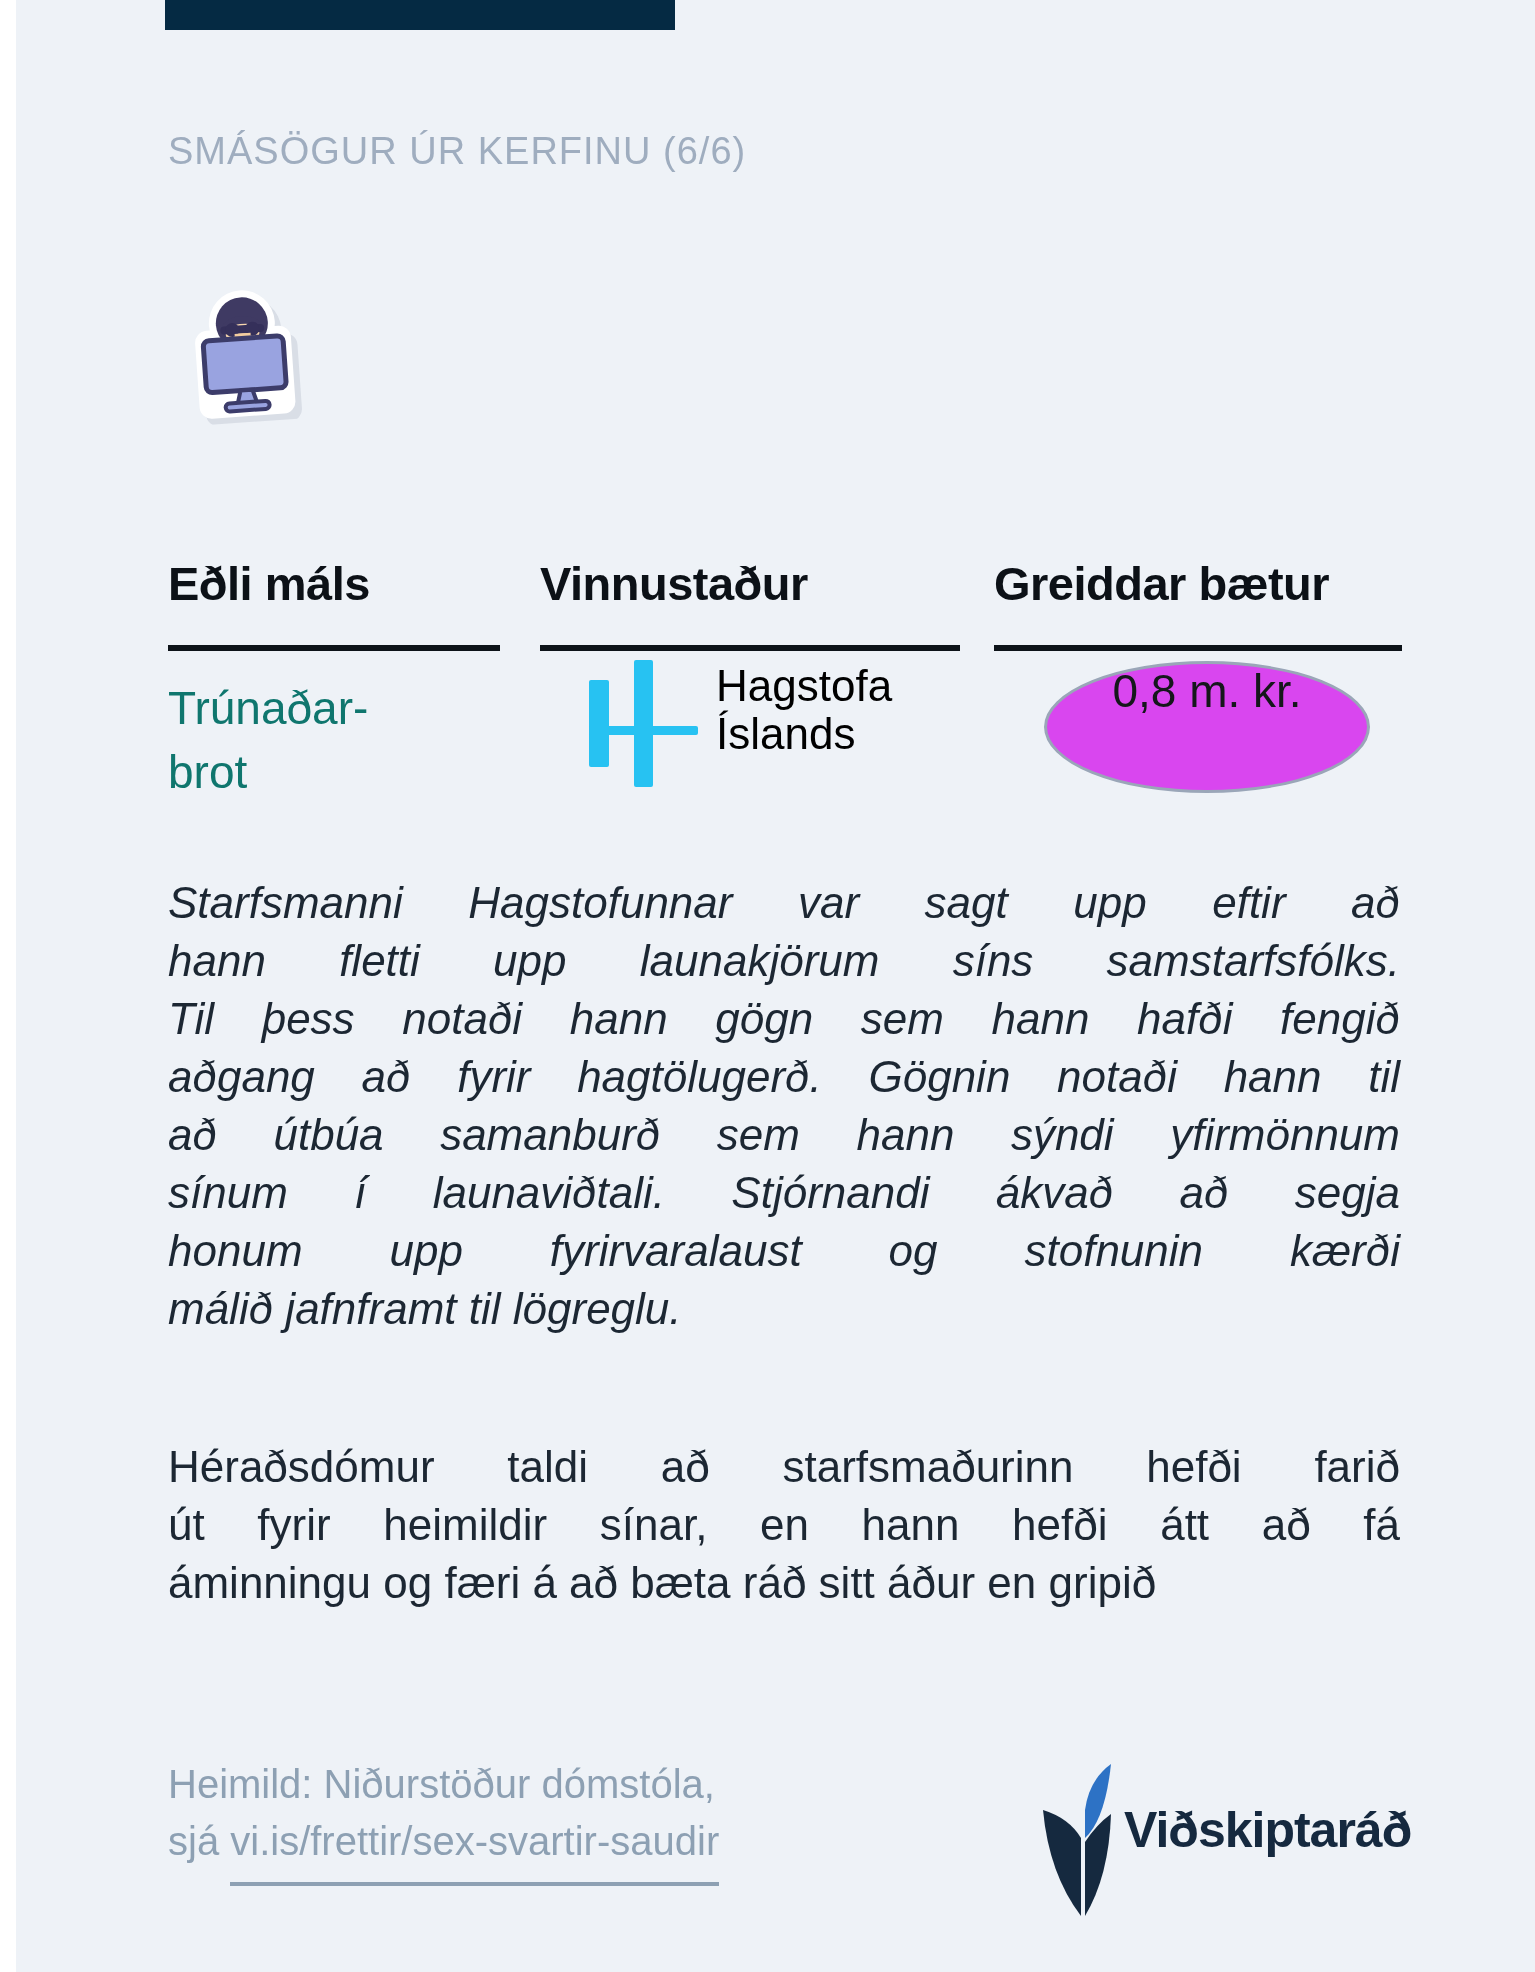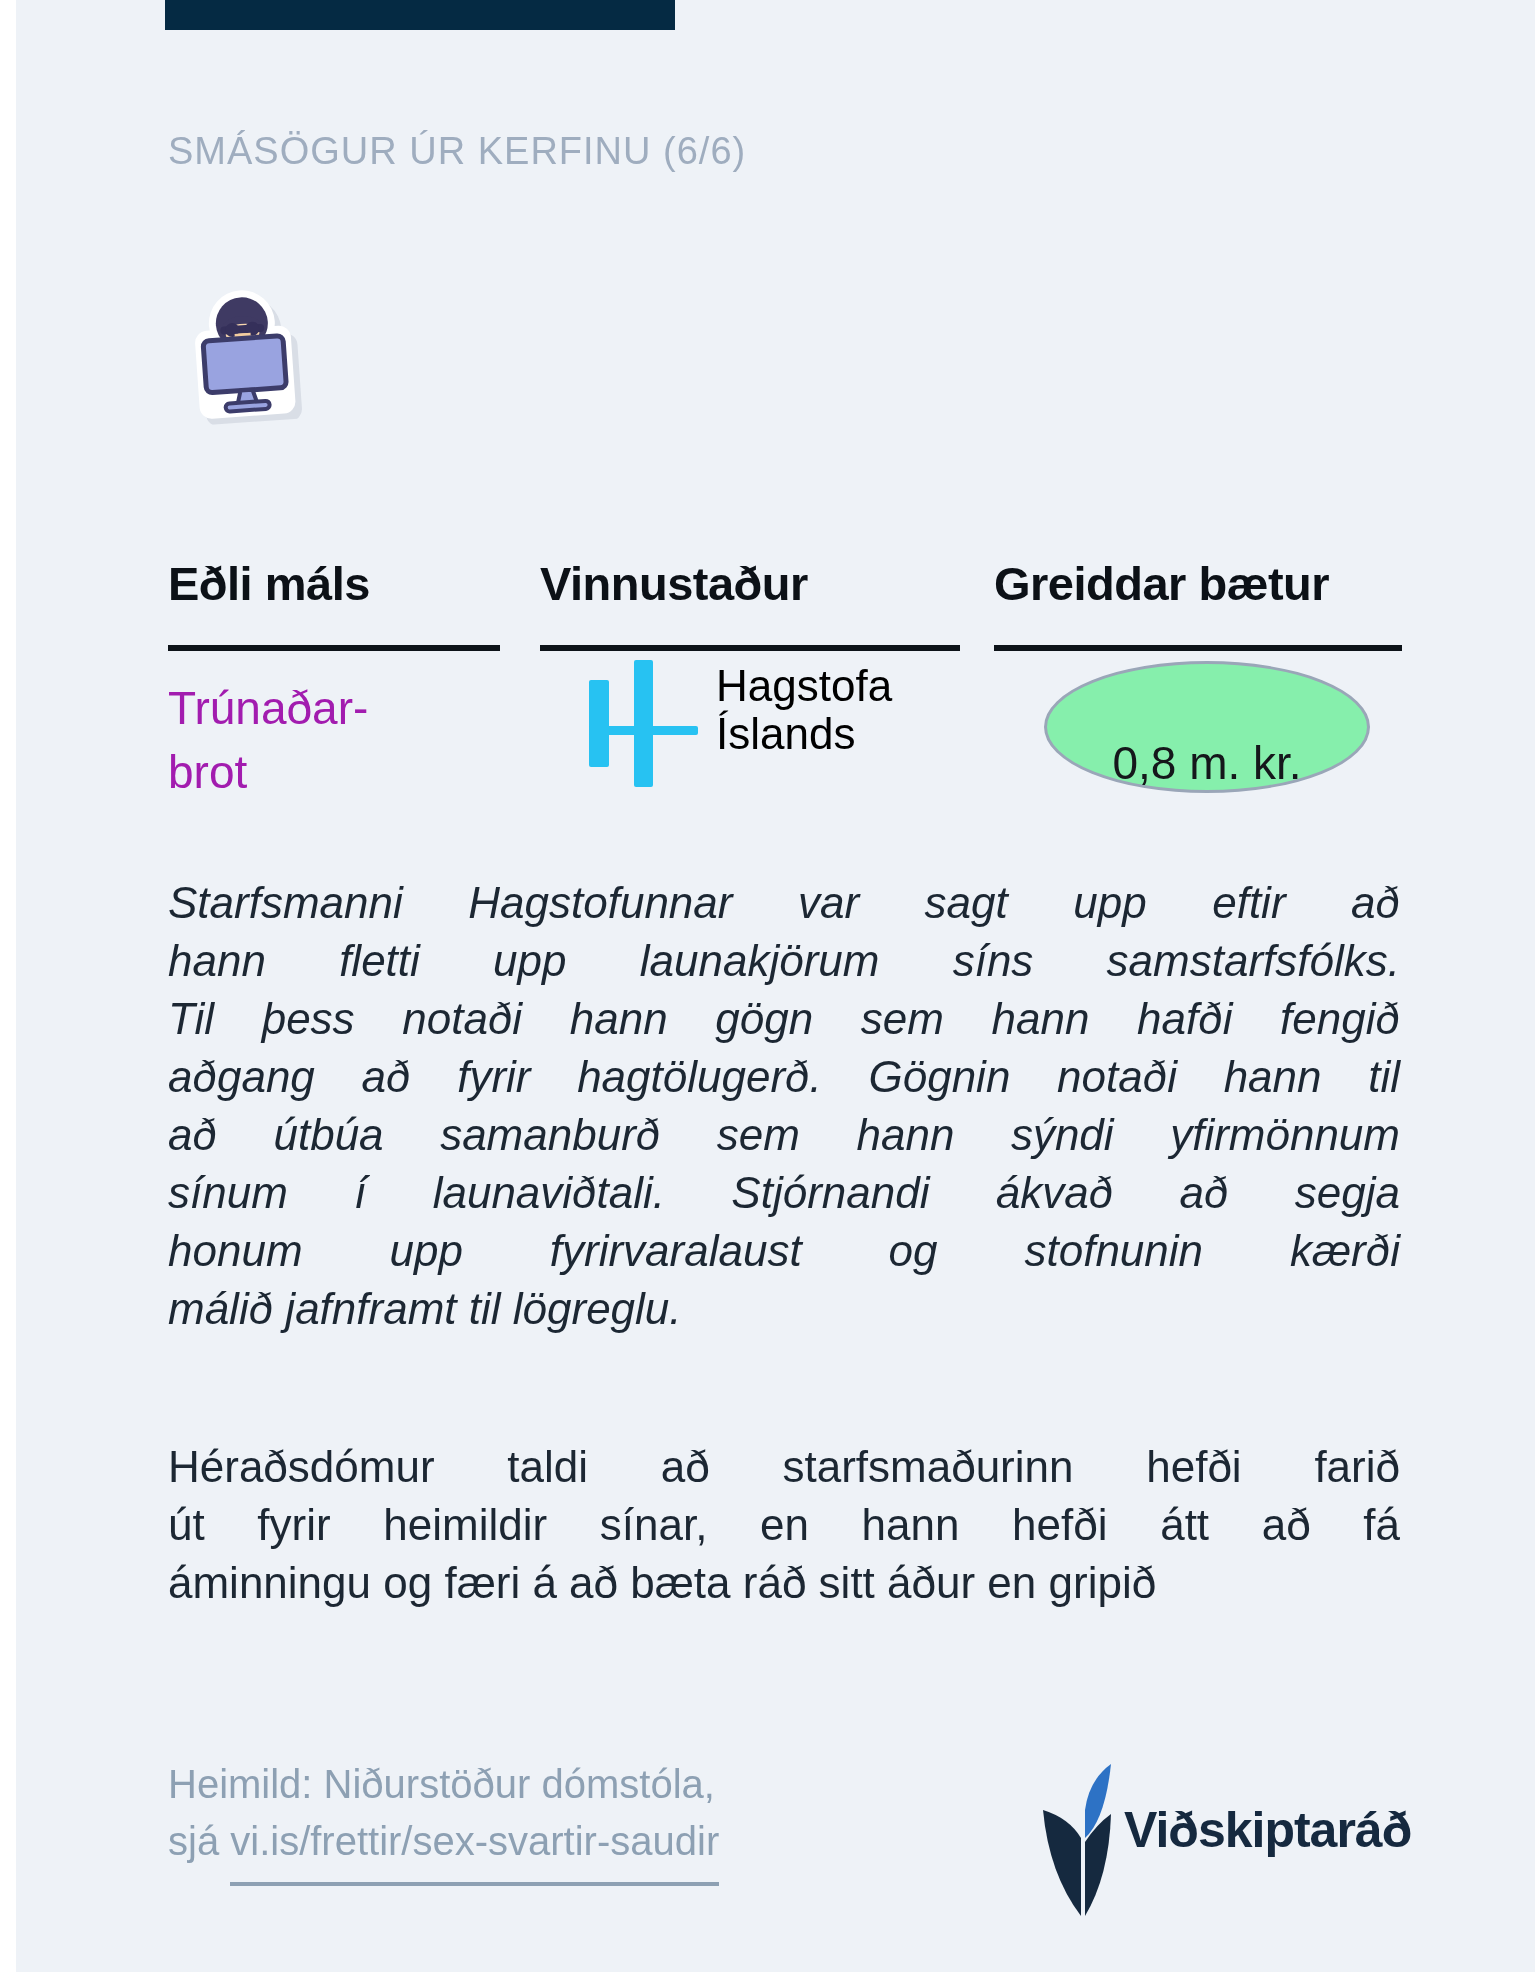--- a/index.html
+++ b/index.html
@@ -33,32 +33,32 @@
   .col-head {
     position: absolute; top: 556px; height: 89px;
     border-bottom: 6px solid #0d1319;
     font-size: 47px; font-weight: 700; color: #0c1117; letter-spacing: -0.5px;
   }
   .col-head.c1 { left: 152px; width: 332px; }
   .col-head.c2 { left: 524px; width: 420px; }
   .col-head.c3 { left: 978px; width: 408px; }
   .cell-nature {
     position: absolute; left: 152px; top: 676px;
-    font-size: 46px; line-height: 64px; color: #a21caf; font-weight: 400;
+    font-size: 46px; line-height: 64px; color: #0f766e; font-weight: 400;
   }
   .hagstofa-mark { position: absolute; left: 570px; top: 655px; width: 115px; height: 135px; }
   .hagstofa-name {
     position: absolute; left: 700px; top: 662px;
     font-size: 44px; line-height: 48px; color: #000000; font-weight: 400;
   }
   .comp-ellipse {
     position: absolute; left: 1028px; top: 661px; width: 326px; height: 132px;
-    background: #86efac; border: 3px solid #9aa6b8; border-radius: 50%;
+    background: #d946ef; border: 3px solid #9aa6b8; border-radius: 50%;
     box-sizing: border-box;
-    display: flex; align-items: flex-end; justify-content: center;
+    display: flex; align-items: flex-start; justify-content: center;
     font-size: 46px; color: #15171b;
   }
   .para {
     position: absolute; left: 152px; width: 1232px;
     font-size: 44px; line-height: 58px; color: #1c2733;
   }
   .para.p1 { top: 874px; font-style: italic; }
   .para.p2 { top: 1438px; }
   .para .line { text-align: justify; text-align-last: justify; }
   .para .line:last-child { text-align-last: left; }

